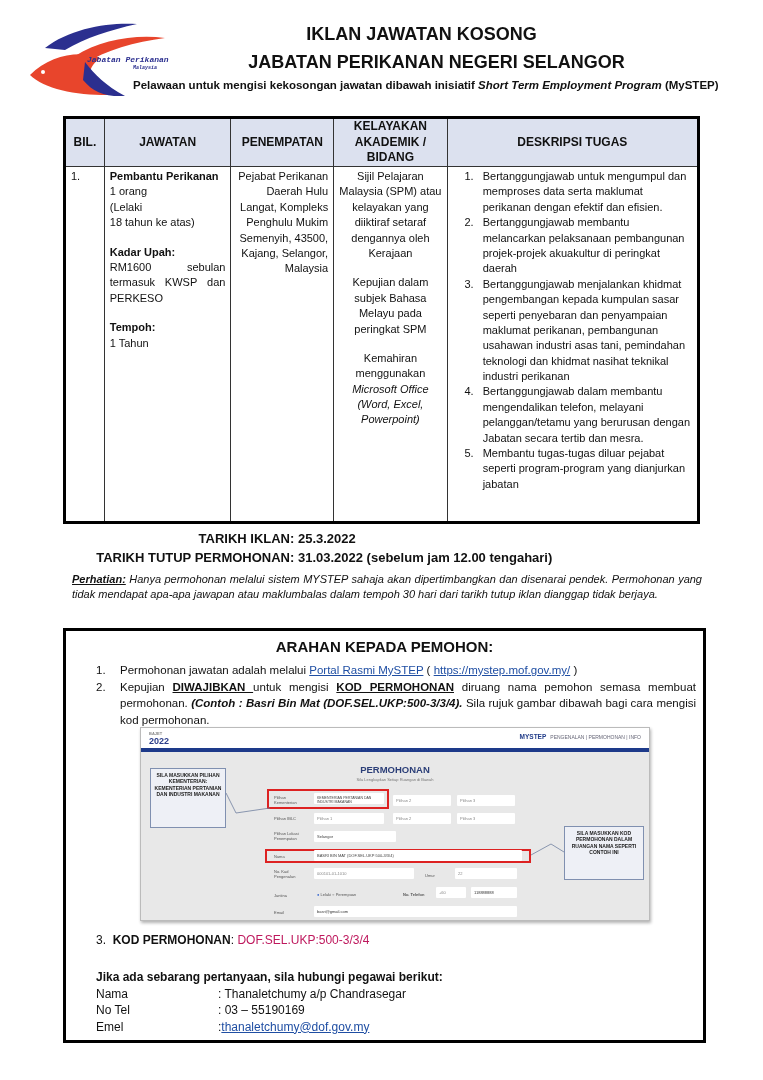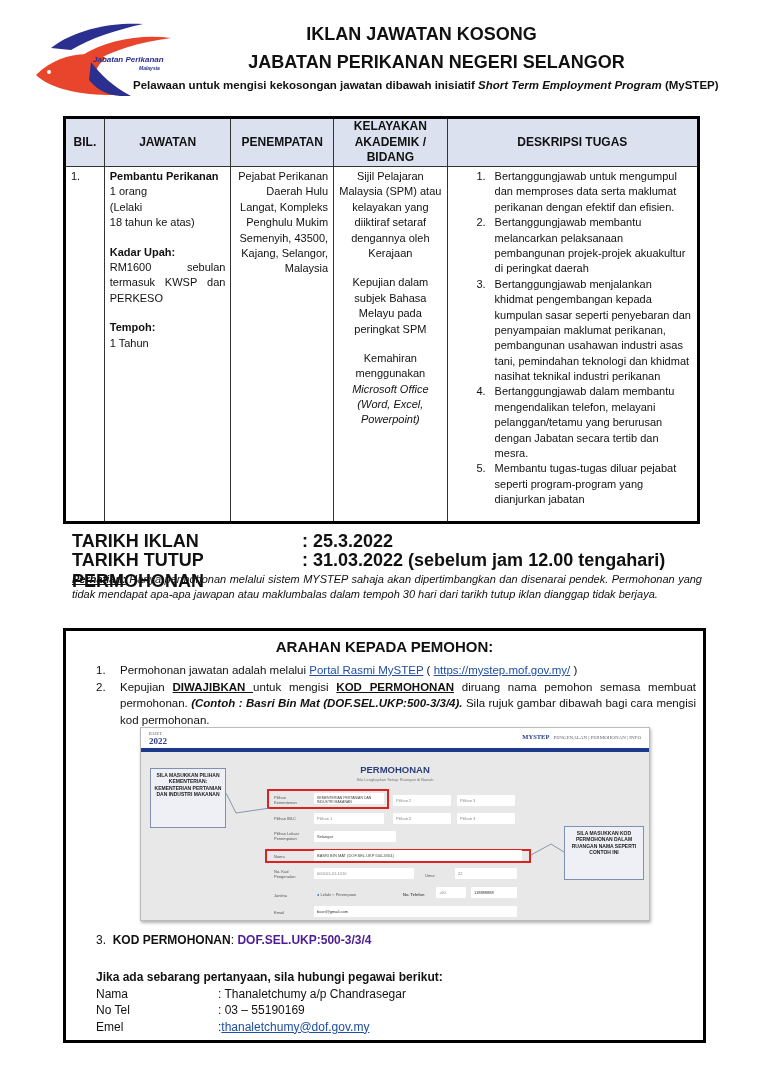--- a/index.html
+++ b/index.html
@@ -1,69 +1,69 @@
 <!DOCTYPE html>
 <html><head>
 <meta charset="utf-8">
 <style>
   * { box-sizing: border-box; margin: 0; padding: 0; }
   body { width: 763px; height: 1080px; background: #fff; font-family: "Liberation Sans", sans-serif; color: #111; position: relative; overflow: hidden; }
-  .logo { position: absolute; left: 31px; top: 20px; width: 150px; height: 80px; }
+  .logo { position: absolute; left: 25px; top: 20px; width: 150px; height: 80px; font-family: Liberation Mono, monospace; }
   .hdr1 { position: absolute; left: 0; width: 763px; text-align: center; font-weight: bold; font-size: 18px; }
   .hdr1.t1 { top: 24px; left: 40px; }
   .hdr1.t2 { top: 52px; left: 55px; }
   .subtitle { position: absolute; left: 133px; top: 79px; font-size: 11.5px; font-weight: bold; white-space: nowrap; }
   .subtitle i { font-style: italic; }
 
   table.main { position: absolute; left: 63px; top: 116px; width: 637px; border-collapse: collapse; border: 3px solid #000; font-size: 11px; }
   table.main th { background: #dce1ef; border: 1px solid #333; font-size: 12px; font-weight: bold; height: 49px; text-align: center; line-height: 1.3; }
   table.main td { border-left: 1px solid #333; border-right: 1px solid #333; vertical-align: top; padding: 2px 5px; line-height: 1.4; height: 356px; }
   .c-bil { width: 40px; }
   .c-jaw { width: 127px; }
   .c-pen { width: 103px; text-align: right; }
   .c-kel { width: 114px; text-align: center; }
   .c-des { width: 253px; }
   .bold { font-weight: bold; }
   .just { display: flex; justify-content: space-between; }
   .gap { height: 14px; }
   ol.tasks { padding-left: 24px; }
-  ol.tasks li { padding-left: 6px; margin-bottom: 0; margin-left: 12px; }
-
-  .dates { position: absolute; left: 72px; top: 531px; font-size: 18px; font-weight: bold; }
+  ol.tasks li { padding-left: 6px; margin-bottom: 0; }
+
+  .dates { position: absolute; left: 60px; top: 531px; font-size: 13px; font-weight: bold; text-align: right; }
   .dates .row { display: flex; height: 19px; }
   .dates .lbl { width: 230px; }
   .notice { position: absolute; left: 72px; top: 572px; width: 630px; font-size: 11px; font-style: italic; line-height: 1.4; text-align: justify; }
   .notice u { font-weight: bold; }
 
   .box { position: absolute; left: 63px; top: 628px; width: 643px; height: 415px; border: 3px solid #000; }
   .box-title { text-align: center; font-weight: bold; font-size: 15px; margin-top: 7px; }
   .inst { position: absolute; left: 30px; width: 600px; font-size: 11.5px; line-height: 1.42; }
   .inst .num { position: absolute; left: 0; }
   .inst .txt { margin-left: 24px; text-align: justify; }
   .link { color: #1f4ea3; text-decoration: underline; }
   .u-bold { font-weight: bold; text-decoration: underline; }
   .ital-bold { font-style: italic; font-weight: bold; }
 
   .shot { position: absolute; left: 74px; top: 96px; width: 510px; height: 194px; background: #e8e8e8; border: 1px solid #bbb; box-shadow: 1px 2px 3px rgba(0,0,0,0.3); overflow: hidden; }
-  .shot-top { height: 20px; background: #fff; position: relative; font-family: Liberation Serif, serif; }
+  .shot-top { height: 20px; background: #fff; position: relative; }
   .shot-bar { height: 4px; background: #1d3a8a; }
   .shot-logo { position: absolute; left: 8px; top: 3px; font-size: 9px; font-weight: bold; color: #b0873a; }
   .shot-logo .y { color: #2c3e8a; }
   .shot-nav { position: absolute; right: 8px; top: 5px; font-size: 5px; color: #667; }
   .shot-nav b { color: #223d8a; font-size: 6.5px; margin-right: 4px; }
   .shot-h { position: absolute; top: 36px; left: 0; width: 100%; text-align: center; font-size: 9.5px; font-weight: bold; color: #2c3f78; }
   .shot-s { position: absolute; top: 49px; left: 0; width: 100%; text-align: center; font-size: 4px; color: #777; }
   .f-lbl { position: absolute; font-size: 4px; color: #555; }
   .f-in { position: absolute; background: #fff; height: 11px; font-size: 4px; color: #888; padding: 3px; border-radius: 1px; }
   .redbox { position: absolute; border: 2px solid #d22; }
   .callout { position: absolute; background: #eef0f6; border: 1px solid #8090b0; font-size: 5px; font-weight: bold; text-align: center; color: #222; line-height: 1.25; padding: 3px 2px; }
 
   .kod { position: absolute; left: 30px; top: 302px; font-size: 12px; }
   .kod b { font-weight: bold; }
-  .kod .red { color: #4c1d95; font-weight: bold; }
+  .kod .red { color: #be185d; font-weight: normal; }
   .contact { position: absolute; left: 30px; top: 338px; font-size: 12px; line-height: 1.38; }
   .contact .head { font-weight: bold; }
   .contact .row { display: flex; }
   .contact .k { width: 122px; }
 </style>
 </head>
 <body>
 
 <div class="logo">
   <svg width="150" height="80" viewBox="0 0 150 80">

